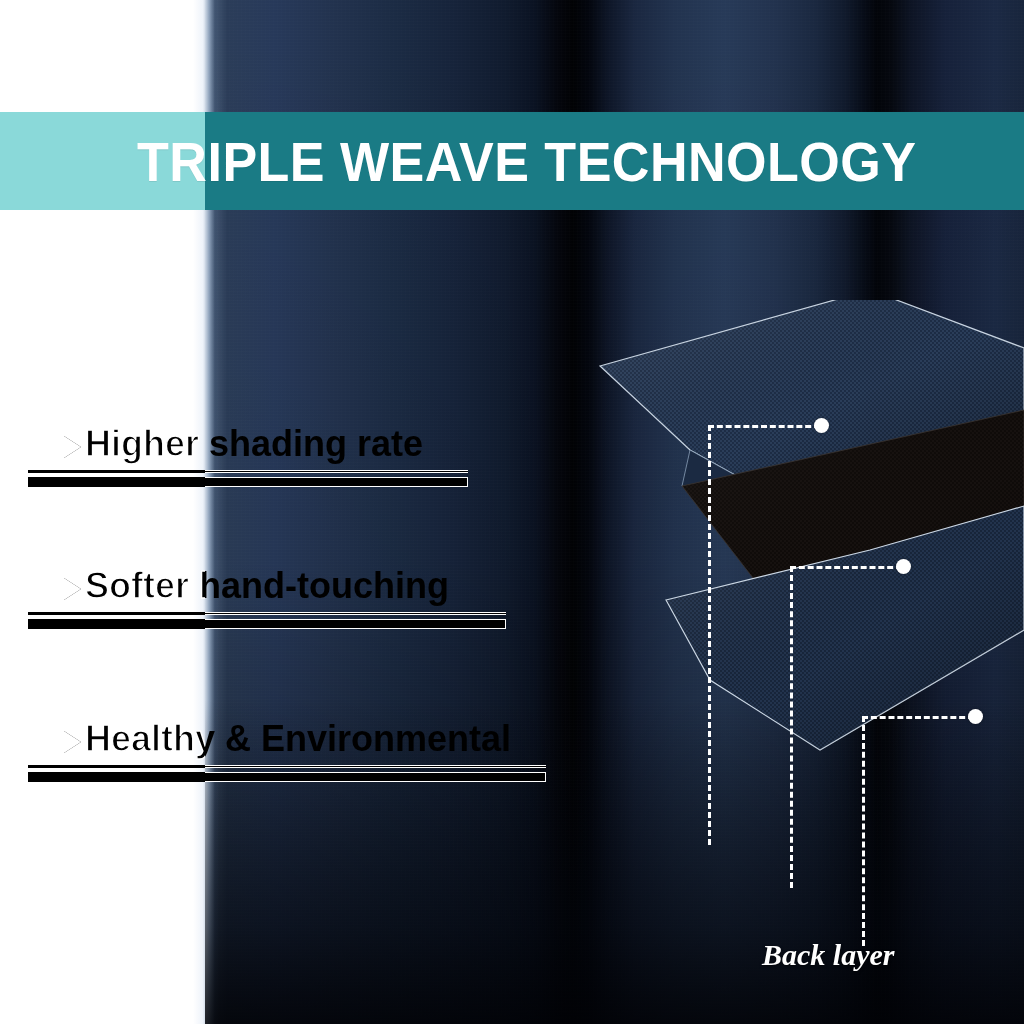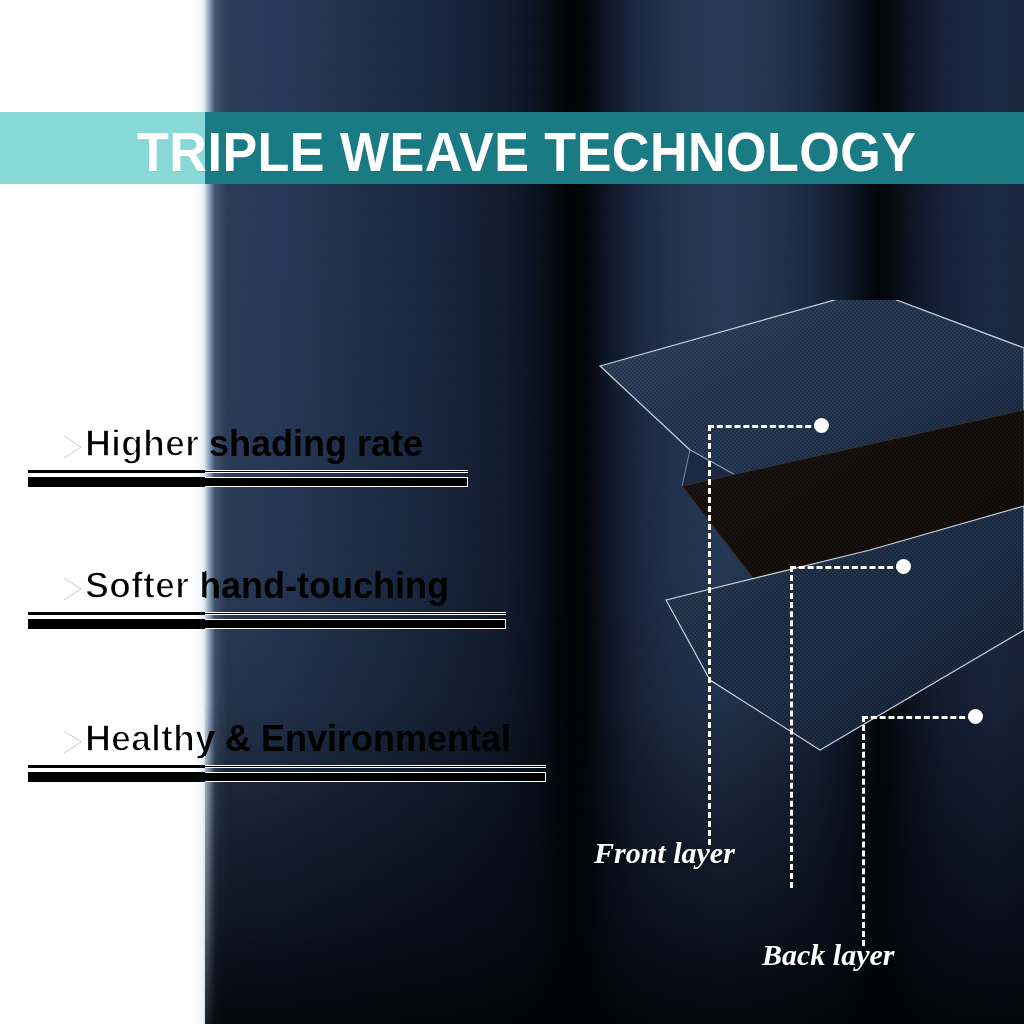--- a/index.html
+++ b/index.html
@@ -54,22 +54,22 @@
       repeating-linear-gradient(90deg, rgba(255,255,255,.05) 0 1px, rgba(0,0,0,0) 1px 4px);
   }
   
   #bottom-shade{
     position:absolute;left:205px;top:700px;width:819px;height:324px;
     background:linear-gradient(to bottom, rgba(2,5,12,0) 0%, rgba(2,5,12,.55) 70%, rgba(1,2,6,.85) 100%);
   }
 
   
   #banner{
-    position:absolute;left:0;top:112px;width:1024px;height:72px;
-    display:flex;align-items:flex-end;padding-left:24px;
+    position:absolute;left:0;top:112px;width:1024px;height:98px;
+    display:flex;align-items:center;padding-left:24px;
   }
   #banner .band-left{
     position:absolute;left:0;top:0;width:205px;height:100%;
     background:#8ad9d9;
   }
   #banner .band-right{
     position:absolute;left:205px;top:0;width:819px;height:100%;
     background:#1a7b85;
   }
   #banner-title{
@@ -282,16 +282,15 @@
     <div class="dash-h" style="left:790px;top:566px;width:112px;"></div>
     <div class="dot" style="left:896px;top:559px;"></div>
   </div>
 
   <div class="callout">
     <div class="dash-v" style="left:862px;top:716px;height:230px;"></div>
     <div class="dash-h" style="left:862px;top:716px;width:112px;"></div>
     <div class="dot" style="left:968px;top:709px;"></div>
   </div>
 
-  <div class="dlabel" style="left:594px;top:836px;">Front layer</div>
   <div class="dlabel" style="left:762px;top:926px;margin-top:12px;">Back layer</div>
 
 </div>
 
 </body></html>

